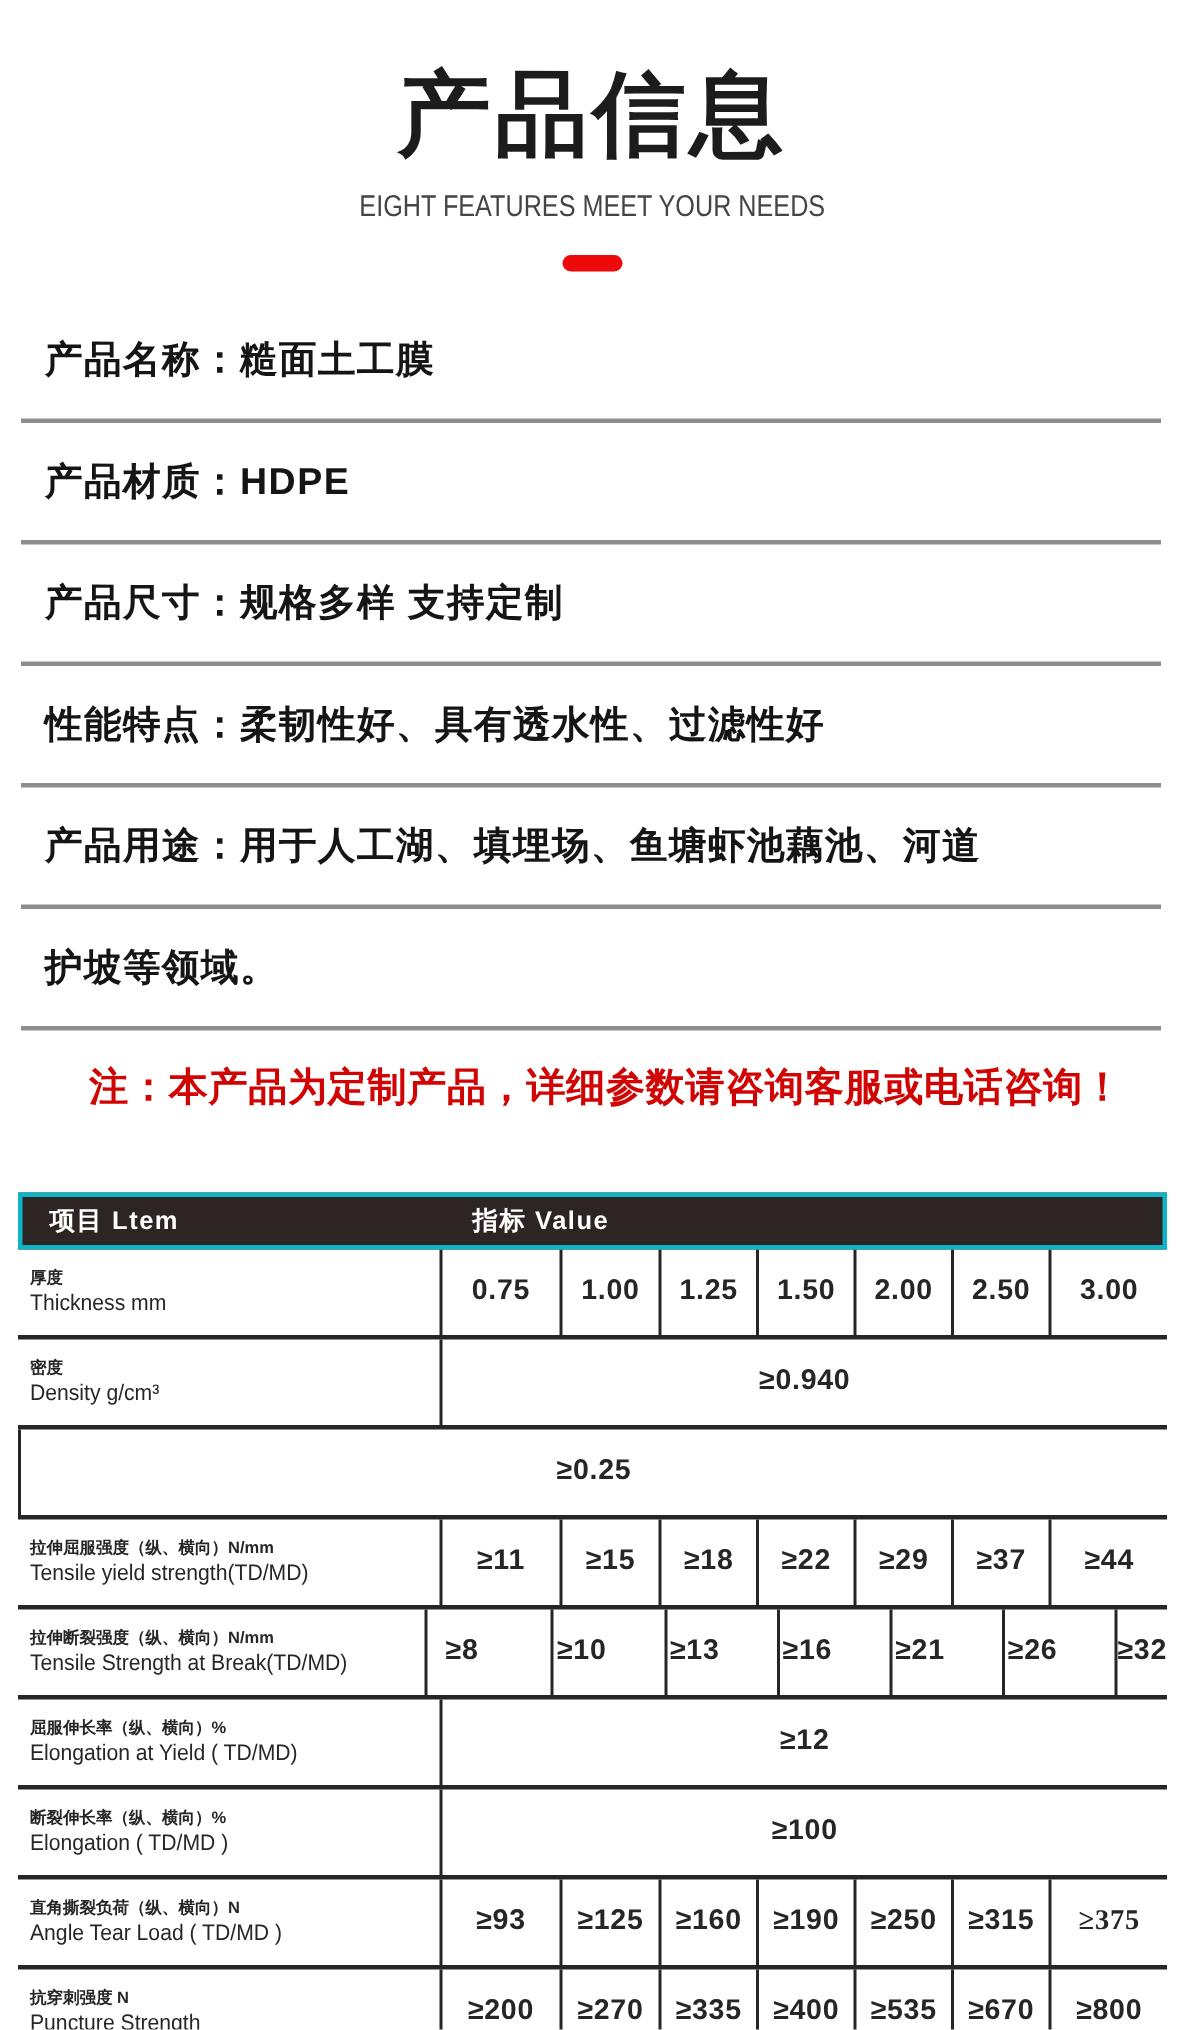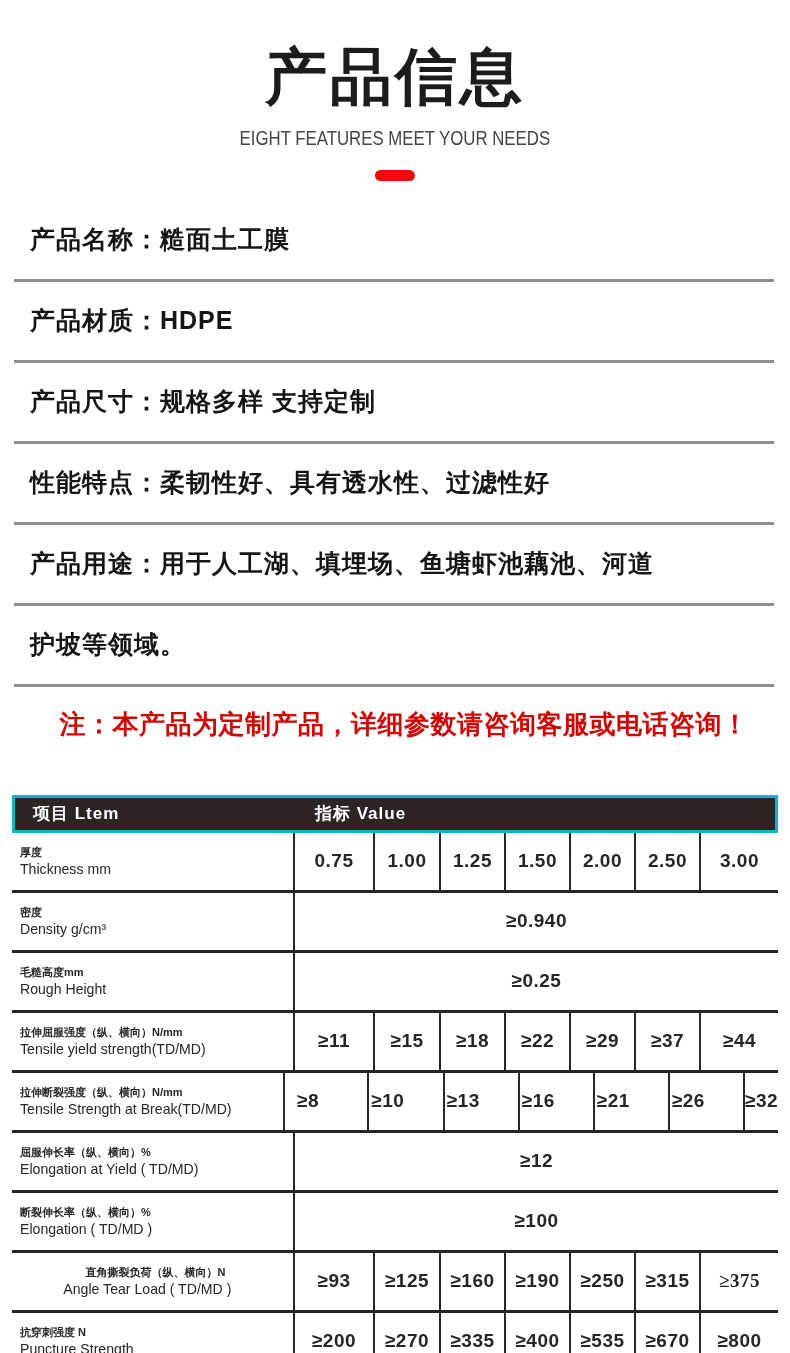--- a/index.html
+++ b/index.html
@@ -120,24 +120,20 @@
           <div class="t-cell" style="border-left-color: rgb(38, 38, 38); flex: 1 1 0%;">3.00</div>
         </div>
         <div class="t-row" style="border-bottom-color: rgb(38, 38, 38);">
           <div class="t-label">
             <div class="cn">密度</div>
             <div class="en">Density g/cm³</div>
           </div>
           <div class="t-cell t-span" style="border-left-color: rgb(38, 38, 38);">≥0.940</div>
         </div>
         <div class="t-row" style="border-bottom-color: rgb(38, 38, 38);">
-          <div class="t-label">
-            <div class="cn">毛糙高度mm</div>
-            <div class="en">Rough Height</div>
-          </div>
           <div class="t-cell t-span" style="border-left-color: rgb(38, 38, 38);">≥0.25</div>
         </div>
         <div class="t-row" style="border-bottom-color: rgb(38, 38, 38);">
           <div class="t-label">
             <div class="cn">拉伸屈服强度（纵、横向）N/mm</div>
             <div class="en">Tensile yield strength(TD/MD)</div>
           </div>
           <div class="t-cell" style="border-left-color: rgb(38, 38, 38); width: 80px;">≥11</div>
           <div class="t-cell" style="border-left-color: rgb(38, 38, 38); width: 66px;">≥15</div>
           <div class="t-cell" style="border-left-color: rgb(38, 38, 38); width: 65px;">≥18</div>
@@ -166,21 +162,21 @@
           </div>
           <div class="t-cell t-span" style="border-left-color: rgb(38, 38, 38);">≥12</div>
         </div>
         <div class="t-row" style="border-bottom-color: rgb(38, 38, 38);">
           <div class="t-label">
             <div class="cn">断裂伸长率（纵、横向）%</div>
             <div class="en">Elongation ( TD/MD )</div>
           </div>
           <div class="t-cell t-span" style="border-left-color: rgb(38, 38, 38);">≥100</div>
         </div>
-        <div class="t-row" style="border-bottom-color: rgb(38, 38, 38); text-align: center;">
+        <div class="t-row" style="border-bottom-color: rgb(38, 38, 38);">
           <div class="t-label">
             <div class="cn">直角撕裂负荷（纵、横向）N</div>
             <div class="en">Angle Tear Load ( TD/MD )</div>
           </div>
           <div class="t-cell" style="border-left-color: rgb(38, 38, 38); width: 80px;">≥93</div>
           <div class="t-cell" style="border-left-color: rgb(38, 38, 38); width: 66px;">≥125</div>
           <div class="t-cell" style="border-left-color: rgb(38, 38, 38); width: 65px;">≥160</div>
           <div class="t-cell" style="border-left-color: rgb(38, 38, 38); width: 65px;">≥190</div>
           <div class="t-cell" style="border-left-color: rgb(38, 38, 38); width: 65px;">≥250</div>
           <div class="t-cell" style="border-left-color: rgb(38, 38, 38); width: 65px;">≥315</div>

